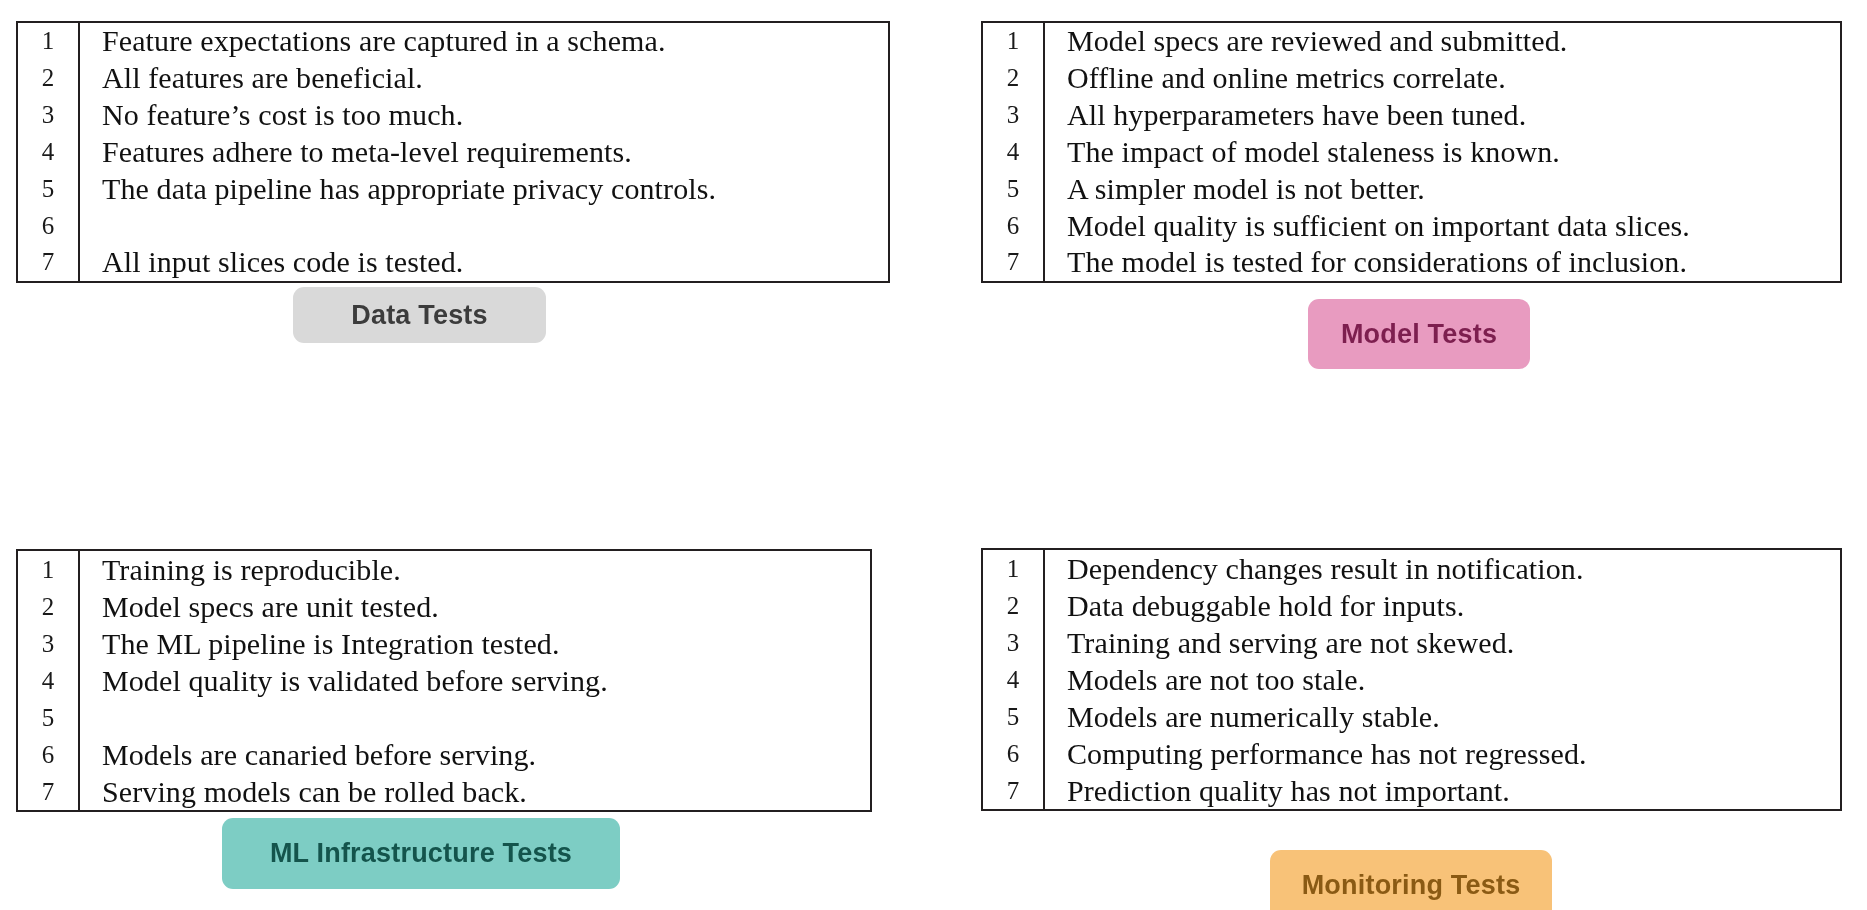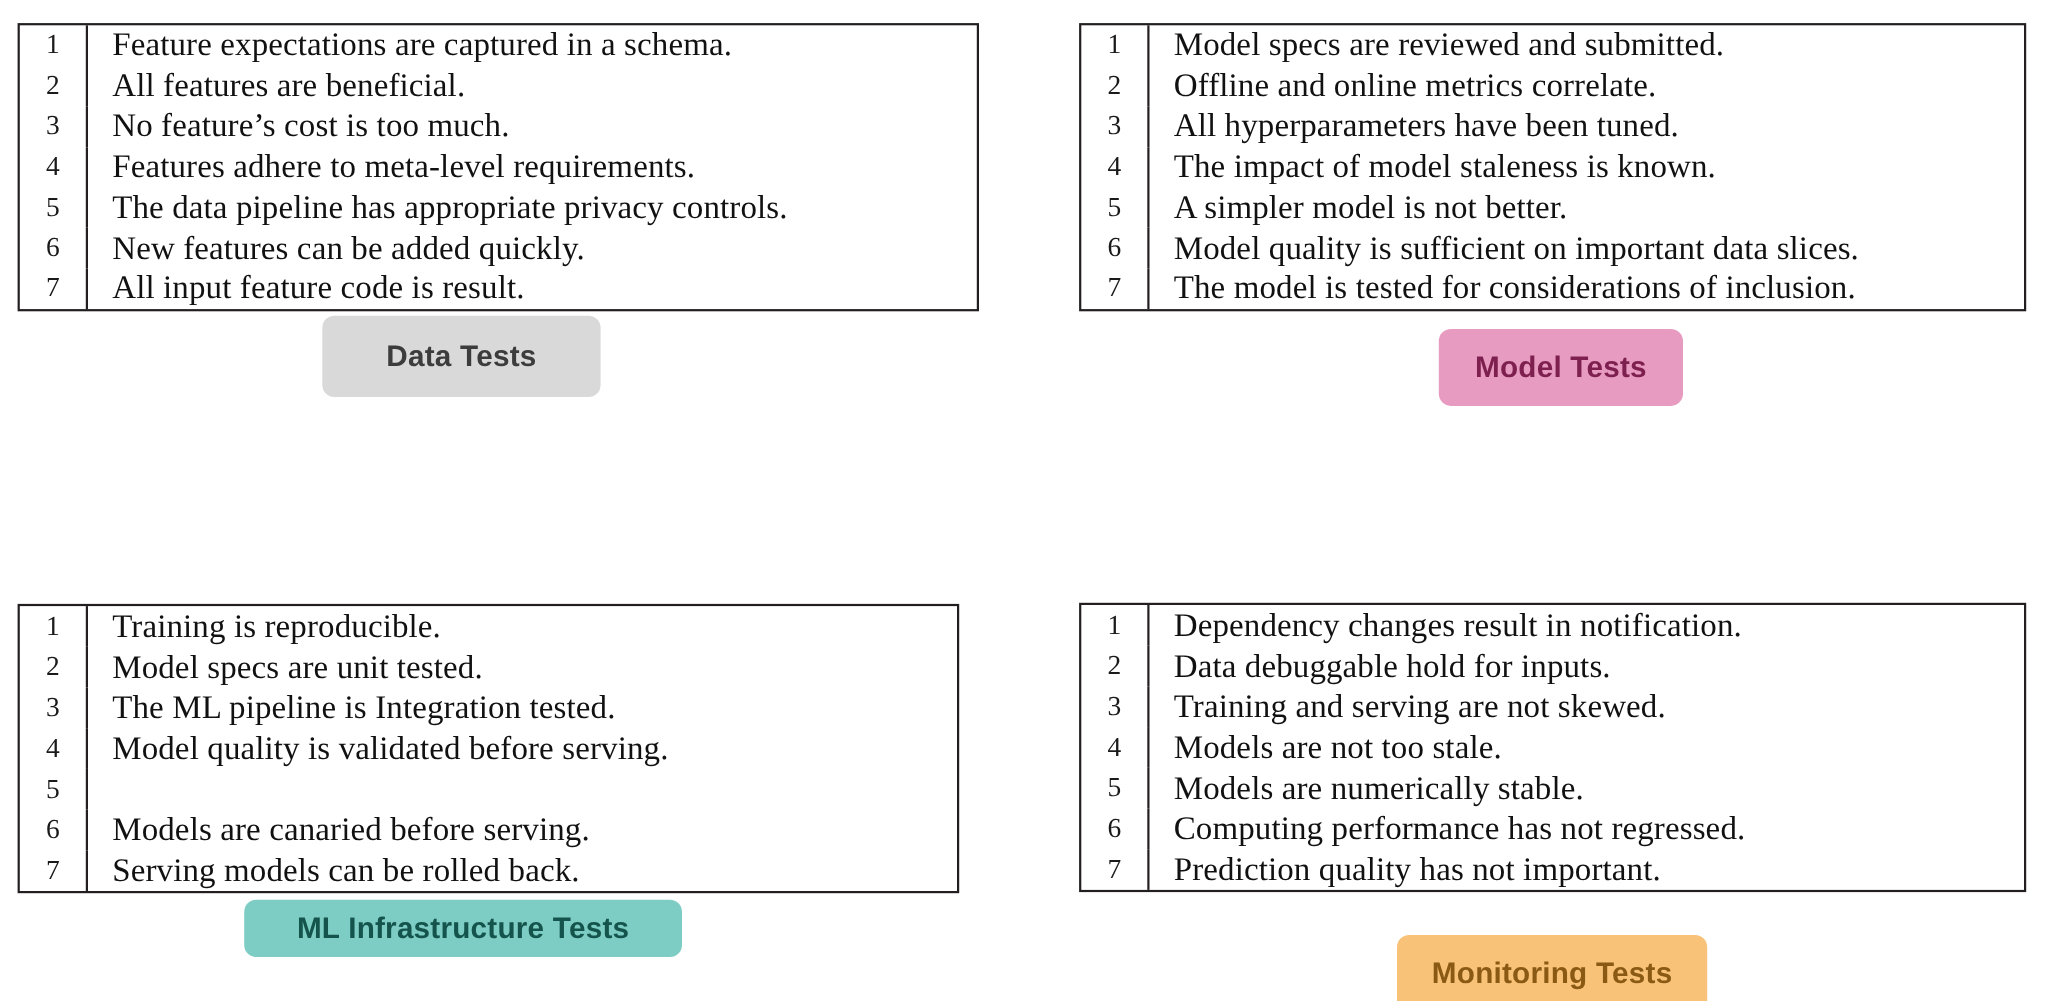--- a/index.html
+++ b/index.html
@@ -67,29 +67,29 @@
     font-family: "Liberation Sans", sans-serif;
     font-weight: bold;
     font-size: 27px;
     letter-spacing: 0.2px;
     box-sizing: border-box;
     user-select: none;
   }
 
   
   #table-data      { left: 16px;   top: 21px;  width: 874px;  height: 262px; }
-  #badge-data      { left: 293px;  top: 287px; width: 253px;  height: 74px;  }
+  #badge-data      { left: 293px;  top: 287px; width: 253px;  height: 56px;  }
 
   
   #table-model     { left: 981px;  top: 21px;  width: 861px;  height: 262px; }
   #badge-model     { left: 1308px; top: 287px; width: 222px;  height: 70px;  }
 
   
   #table-mlinfra   { left: 16px;   top: 549px; width: 856px;  height: 263px; }
-  #badge-mlinfra   { left: 222px;  top: 818px; width: 398px;  height: 52px;  }
+  #badge-mlinfra   { left: 222px;  top: 818px; width: 398px;  height: 71px;  }
 
   
   #table-monitor   { left: 981px;  top: 548px; width: 861px;  height: 263px; }
   #badge-monitor   { left: 1270px; top: 818px; width: 282px;  height: 71px; margin-top: 32px;  }
 </style>
 </head>
 <body>
 
 <div class="test-table" id="table-data">
   <div class="rows">
@@ -108,25 +108,24 @@
       <div class="row" style="height: 36.8571px;">
         <div class="num">4</div>
         <div class="txt">Features adhere to meta-level requirements.</div>
       </div>
       <div class="row" style="height: 36.8571px;">
         <div class="num">5</div>
         <div class="txt">The data pipeline has appropriate privacy controls.</div>
       </div>
       <div class="row" style="height: 36.8571px;">
         <div class="num">6</div>
-        <div class="txt">New features can be added quickly.</div>
-      </div>
-      <div class="row" style="height: 36.8571px;">
-        <div class="num">7</div>
-        <div class="txt">All input feature code is result.</div>
+      </div>
+      <div class="row" style="height: 36.8571px;">
+        <div class="num">7</div>
+        <div class="txt">All input slices code is tested.</div>
       </div>
     </div>
 </div>
 <div class="badge" id="badge-data" style="background: rgb(217, 217, 217); color: rgb(60, 60, 60);">
   <span>Data Tests</span>
 </div>
 
 <div class="test-table" id="table-model">
   <div class="rows">
       <div class="row" style="height: 36.8571px;">

